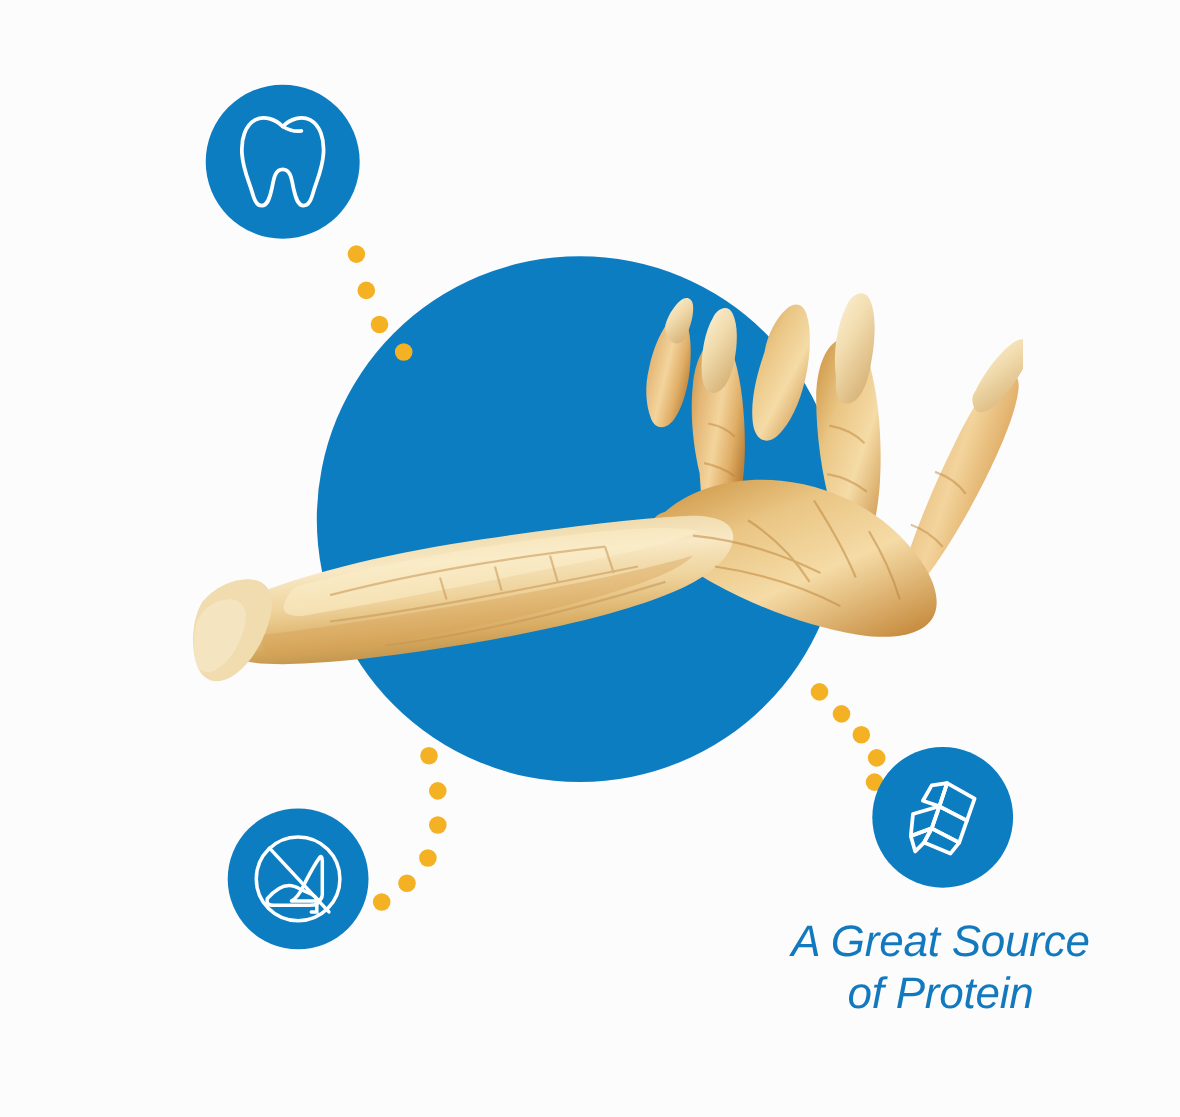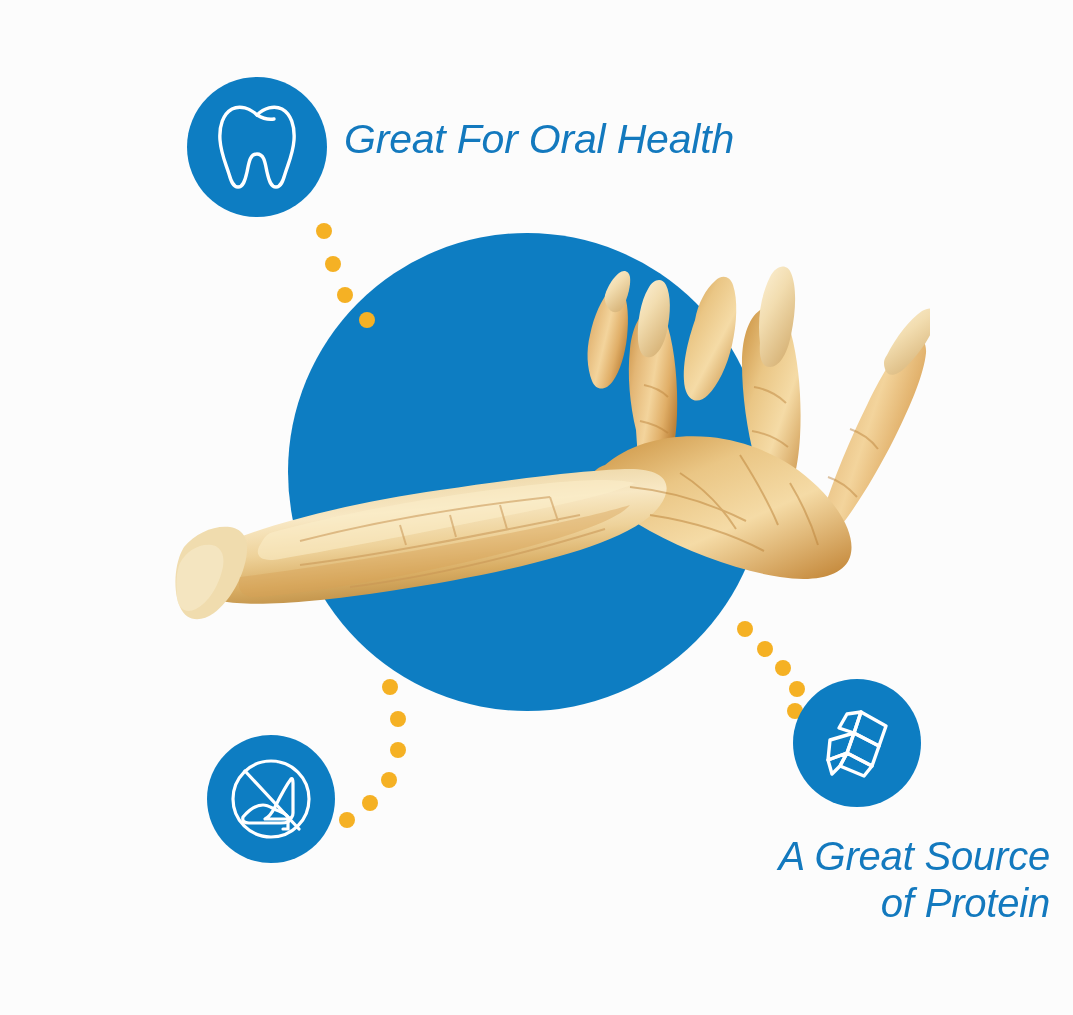--- a/index.html
+++ b/index.html
@@ -92,21 +92,21 @@
     left: 35px;
     top: 884px;
     width: 470px;
     text-align: center;
     font-size: 40px;
   }
   .label-protein {
     left: 660px;
     top: 833px;
     width: 390px;
-    text-align: right;
+    text-align: center;
     font-size: 40px;
   }
 
   
   .dots-layer {
     position: absolute;
     left: 0;
     top: 0;
     width: 1073px;
     height: 1015px;
@@ -286,21 +286,20 @@
     <svg width="86" height="90" viewBox="0 0 86 90">
       <path d="M43 13 C36 6 26 3 18 7 C9 12 5 24 6 38
                C7 52 12 62 15 72 C17 79 19 85 24 85
                C29 85 31 79 33 70 C35 60 36 52 43 52
                C50 52 51 60 53 70 C55 79 57 85 62 85
                C67 85 69 79 71 72 C74 62 79 52 80 38
                C81 24 77 12 68 7 C60 3 50 6 43 13 Z" fill="none" stroke="#ffffff" stroke-width="3.4" stroke-linejoin="round" stroke-linecap="round"></path>
       <path d="M43 13 C48 16 54 18 60 17" fill="none" stroke="#ffffff" stroke-width="3.4" stroke-linecap="round"></path>
     </svg>
   </div>
-  <div class="benefit-label label-oral">Great For Oral Health</div>
 
   <div class="icon-badge badge-noshoe">
     <svg width="92" height="92" viewBox="0 0 92 92">
       <circle cx="46" cy="46" r="38" fill="none" stroke="#ffffff" stroke-width="3.2"></circle>
 
       <path d="M66 26 C60 34 55 44 50 54 C47 60 44 64 40 66
                L62 66 C66 66 68 64 68 60 L68 30 C68 26 67 25 66 26 Z" fill="none" stroke="#ffffff" stroke-width="3.2" stroke-linejoin="round"></path>
       <path d="M63 66 L63 76 L58 76" fill="none" stroke="#ffffff" stroke-width="3.2" stroke-linecap="round"></path>
 
       <path d="M18 64 C24 57 31 52 38 52 C44 52 48 56 54 58

